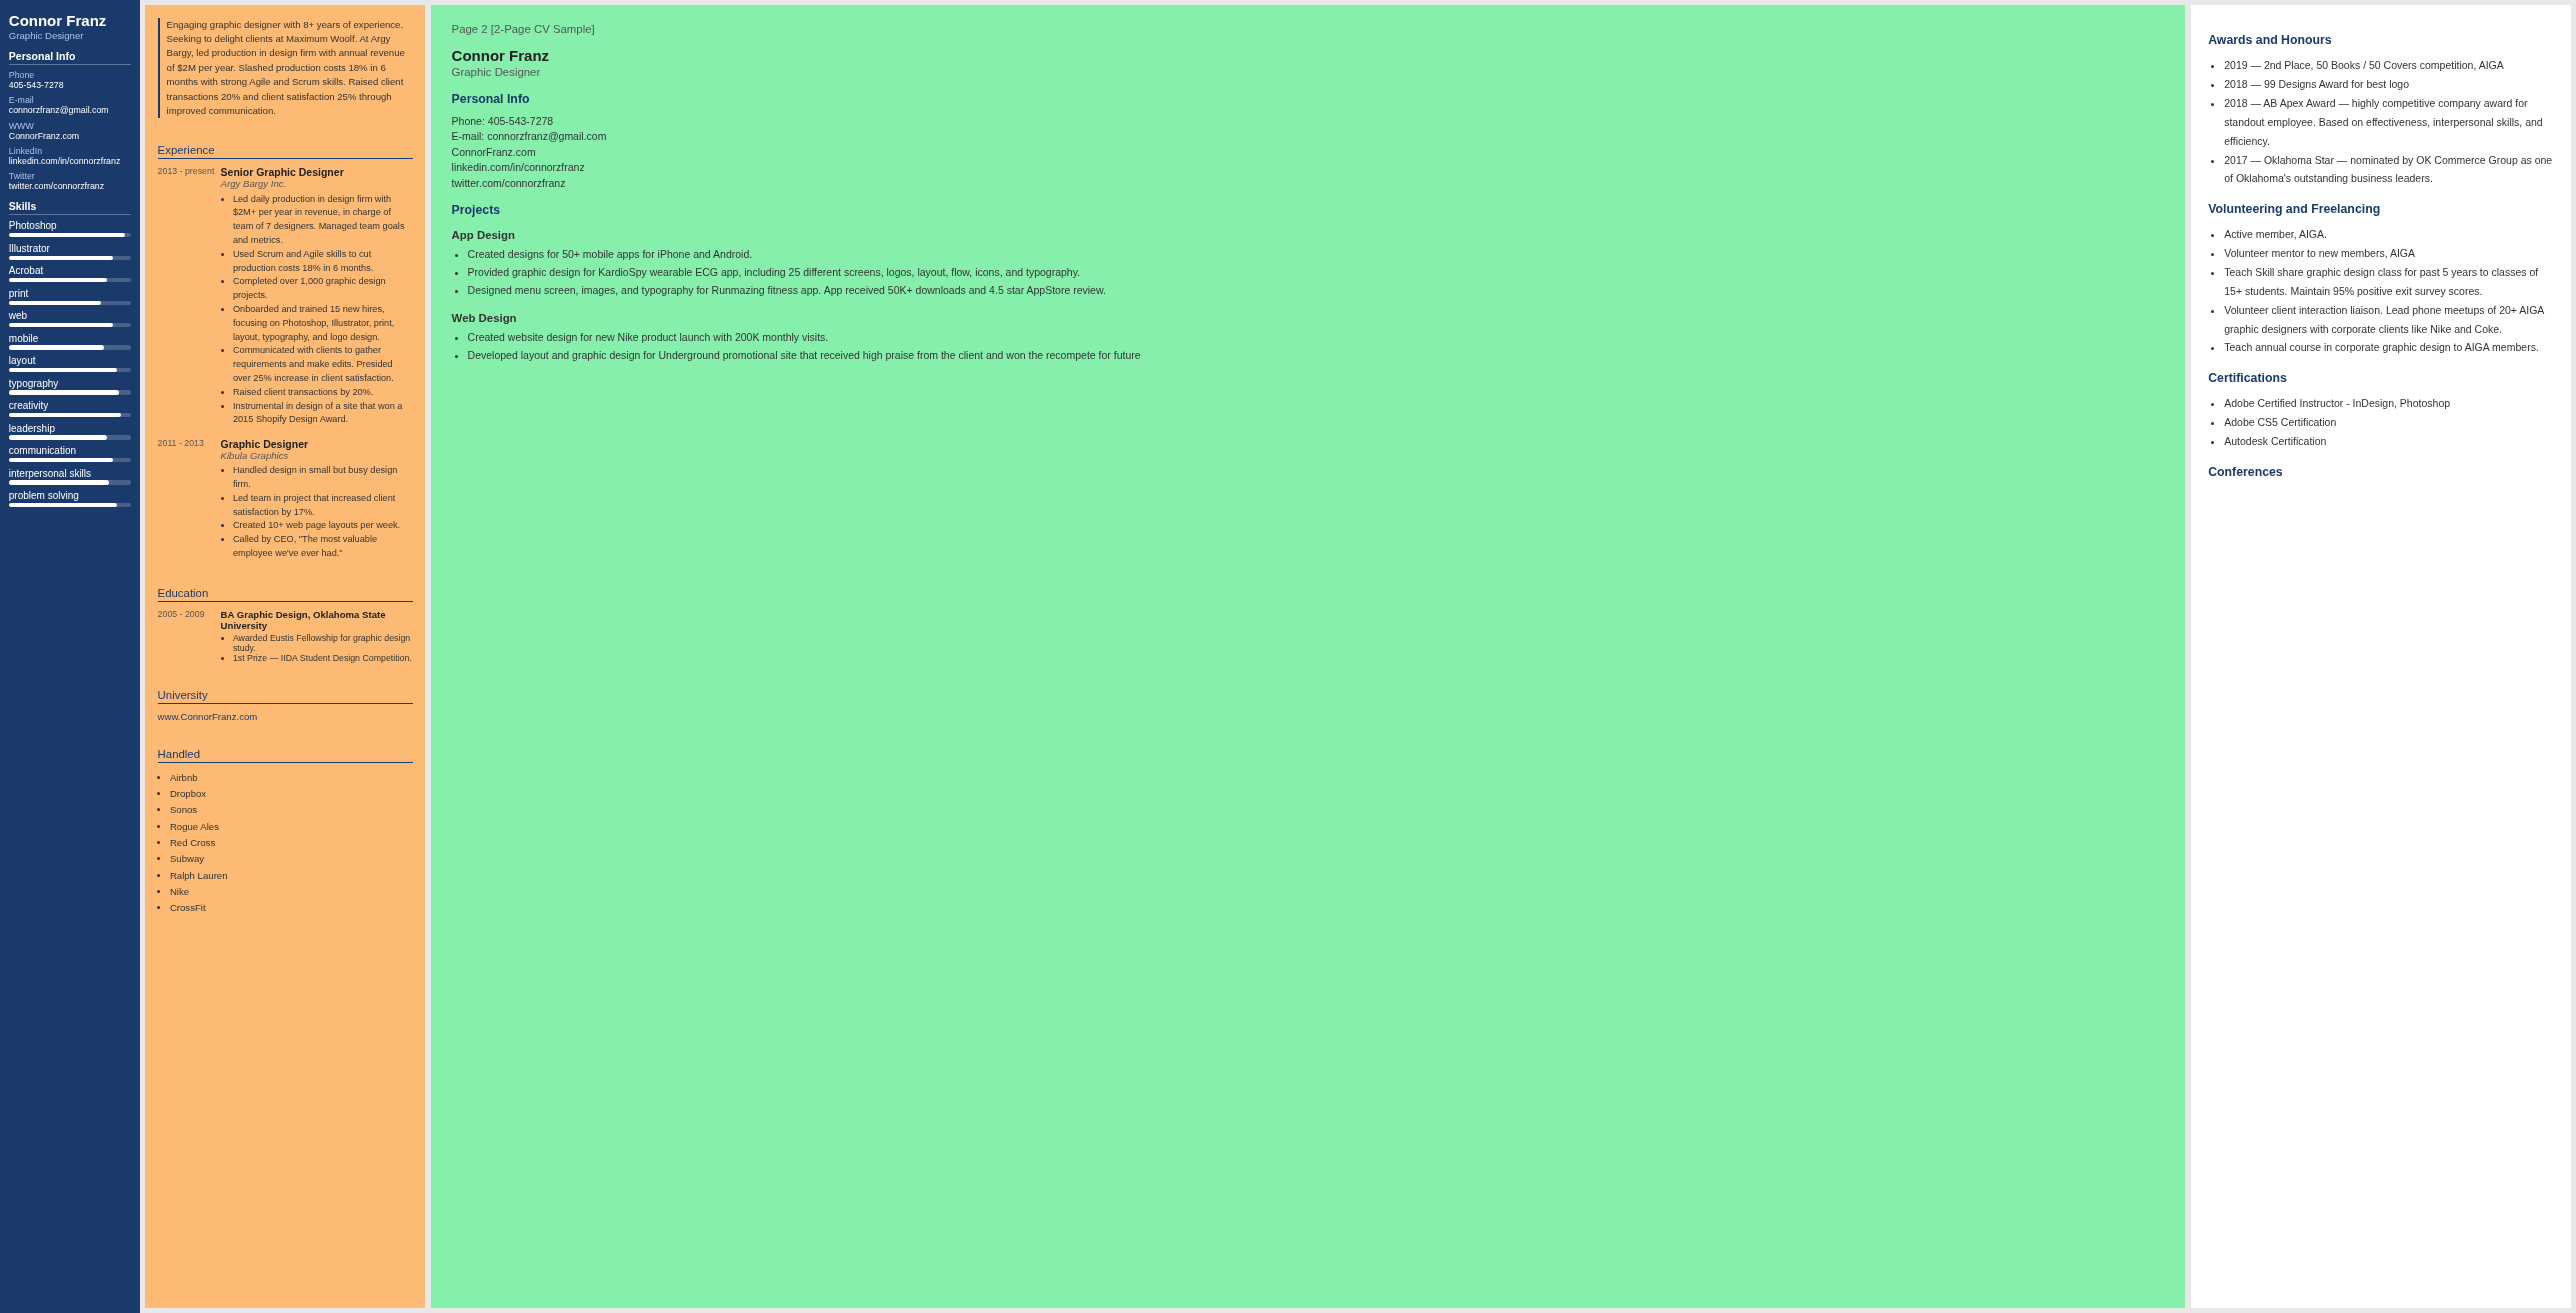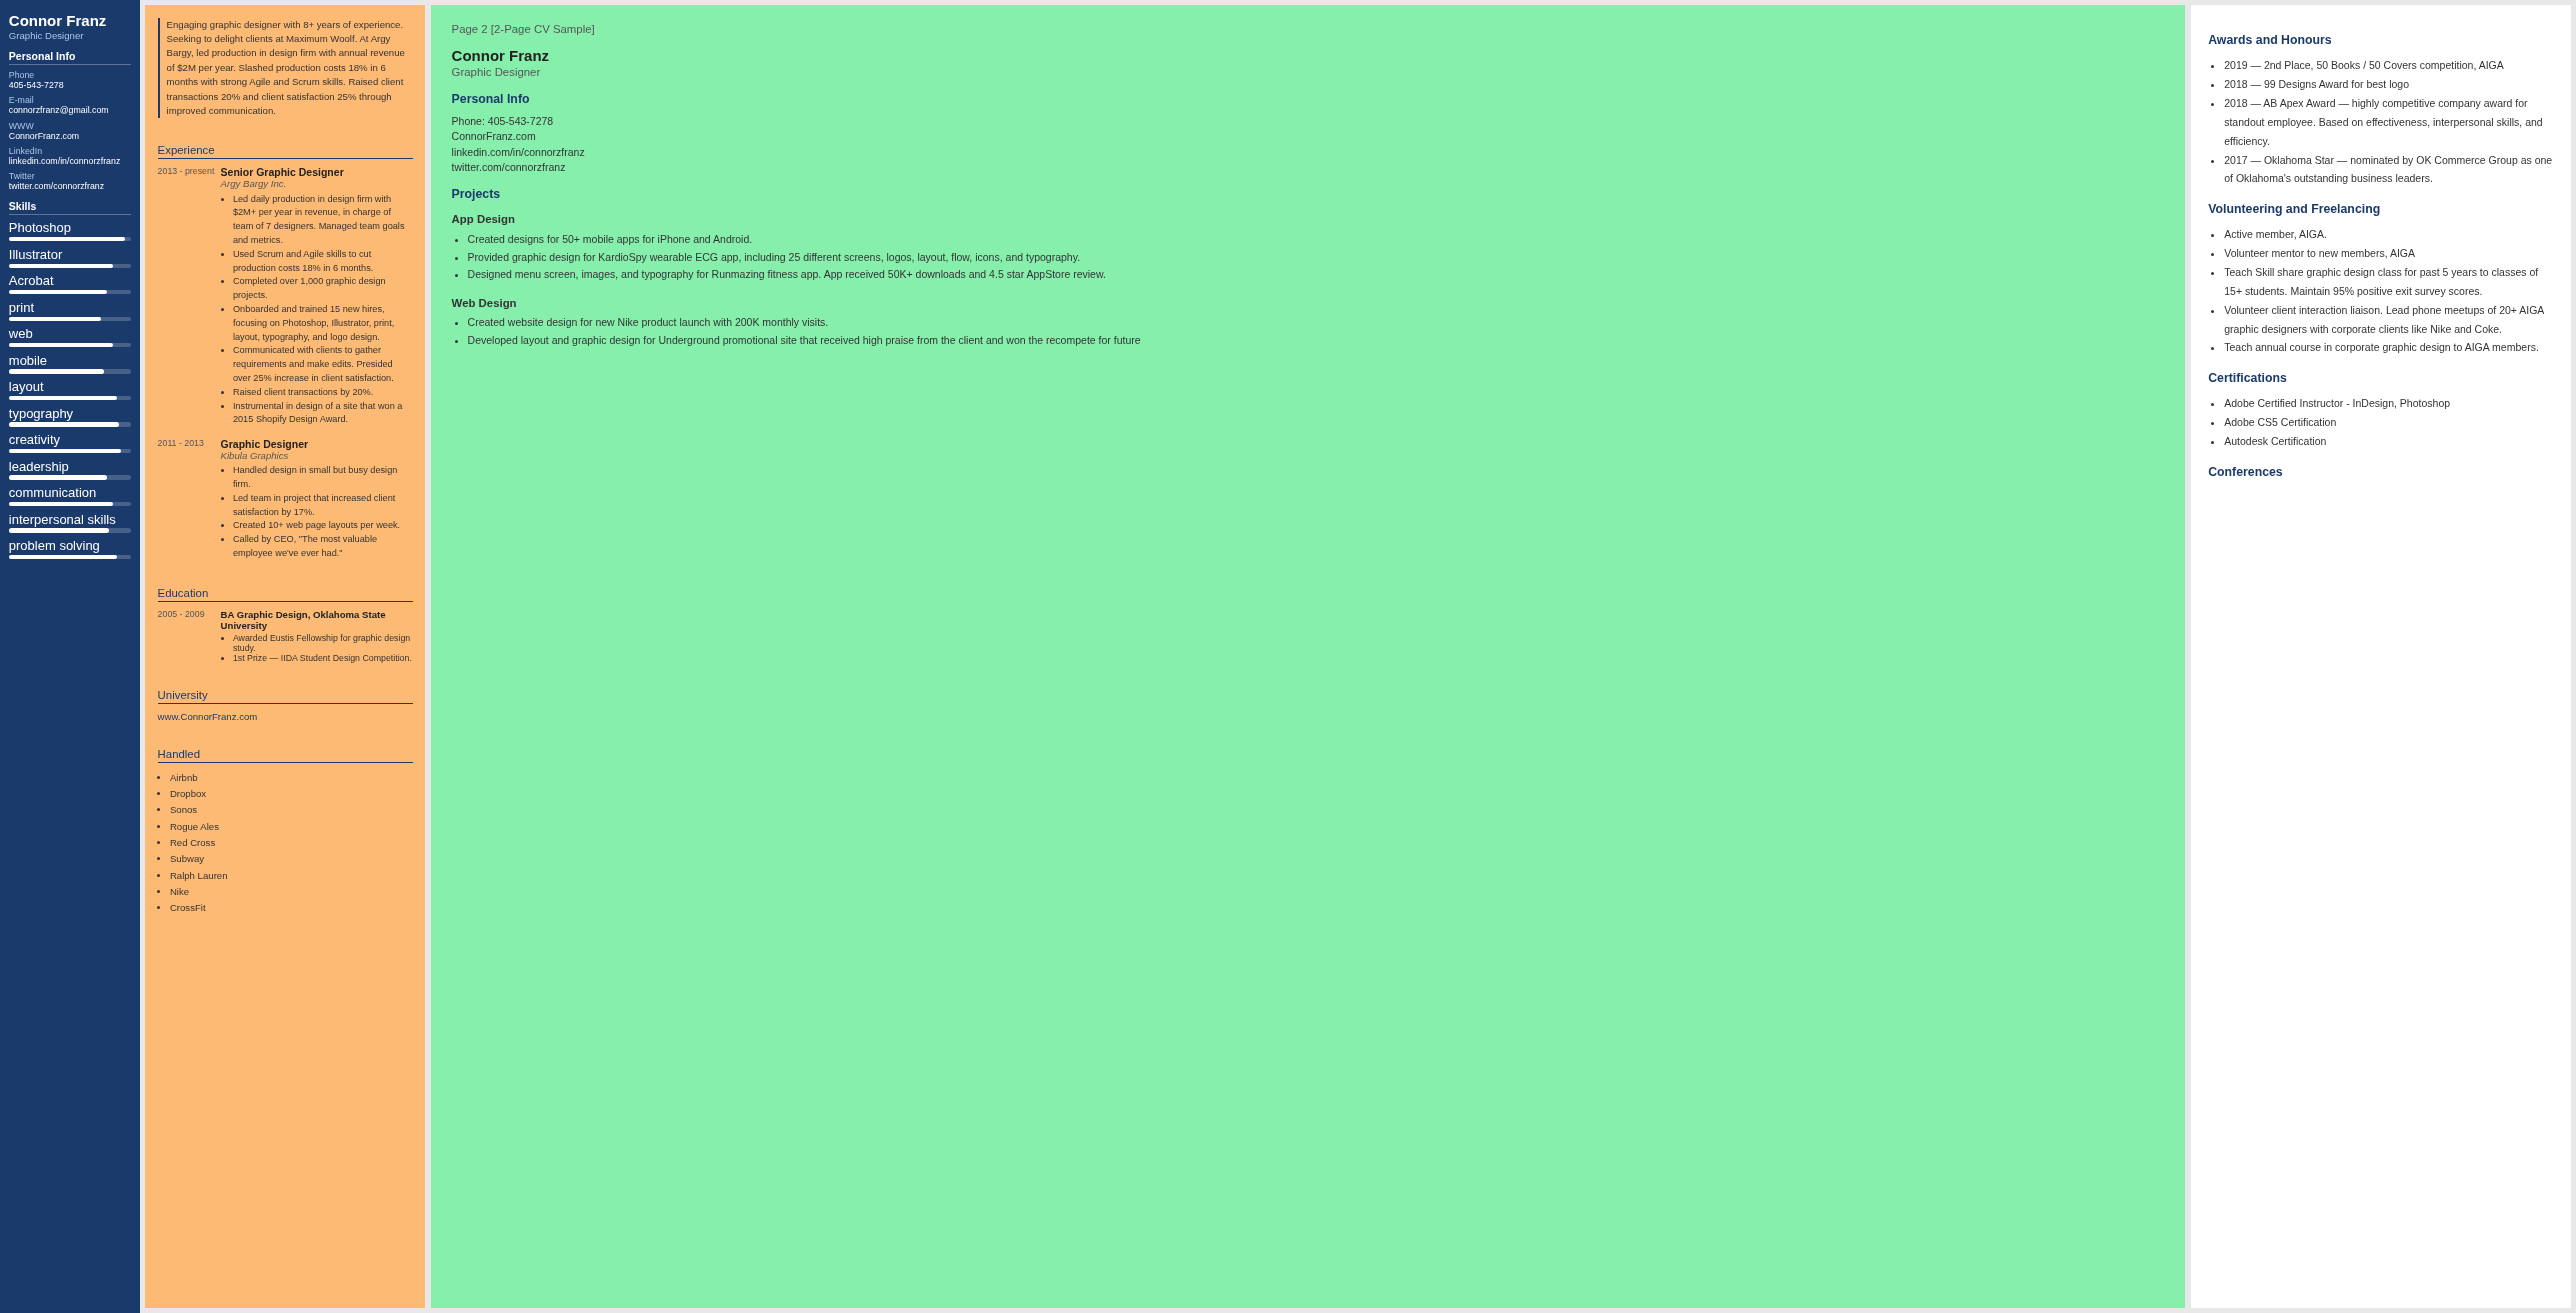--- a/index.html
+++ b/index.html
@@ -45,21 +45,21 @@
       font-size: 8.8px;
       color: #aac4e8;
       margin-top: 5.3px;
     }
     .sidebar-info-value {
       font-size: 8.8px;
       color: #fff;
       word-break: break-all;
     }
     .skill-label {
-      font-size: 13px;
+      font-size: 10px;
       color: #fff;
       margin-top: 5.3px;
       margin-bottom: 1.8px;
     }
     .skill-bar-bg {
       background: rgba(255,255,255,0.2);
       height: 4.4px;
       border-radius: 2.6px;
       width: 100%;
     }
@@ -374,20 +374,21 @@
   </div>
 
   <div class="page2">
     <div class="page2-tag">Page 2 [2-Page CV Sample]</div>
     <div class="page2-name">Connor Franz</div>
     <div class="page2-title">Graphic Designer</div>
 
     <div class="page2-section">Personal Info</div>
     <div id="page2-info-container">
         <div class="page2-info-item">Phone: 405-543-7278</div>
+        <div class="page2-info-item">E-mail: connorzfranz@gmail.com</div>
         <div class="page2-info-item">ConnorFranz.com</div>
         <div class="page2-info-item">linkedin.com/in/connorzfranz</div>
         <div class="page2-info-item">twitter.com/connorzfranz</div>
       </div>
 
     <div class="page2-section">Projects</div>
     <div id="page2-projects-container">
         <div class="page2-subsection">App Design</div>
         <ul class="page2-list">
           <li>Created designs for 50+ mobile apps for iPhone and Android.</li>

